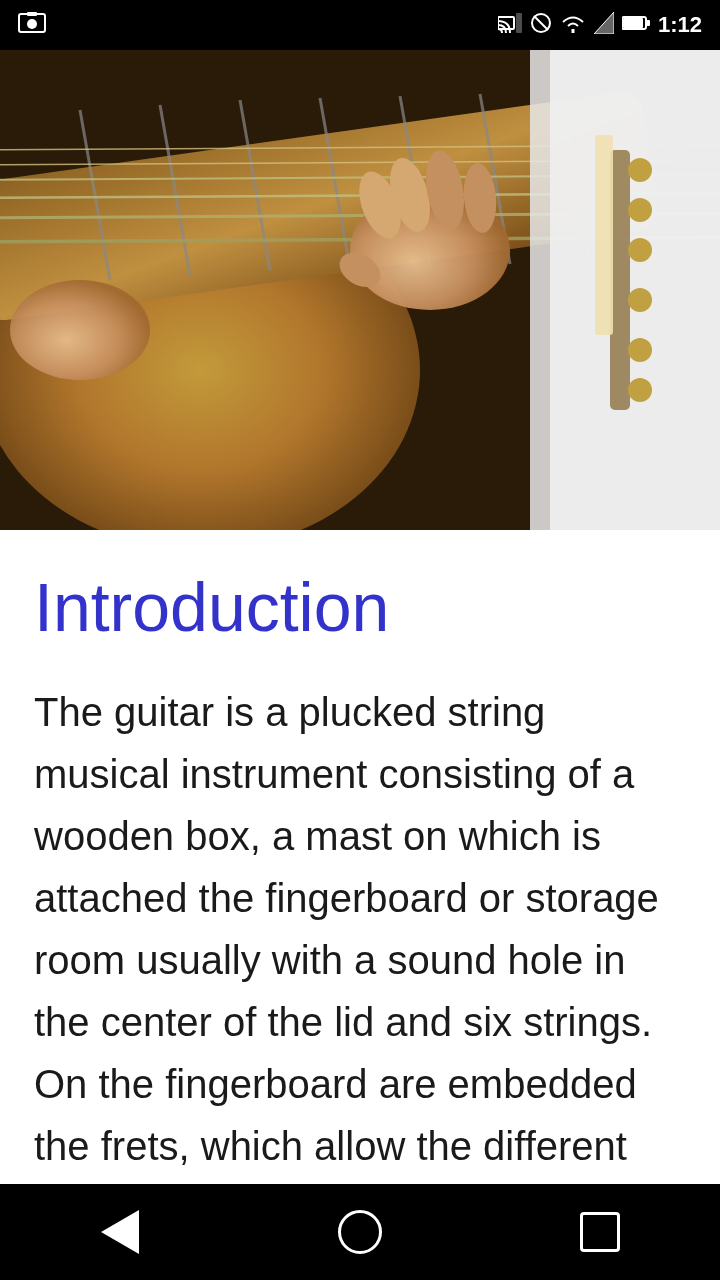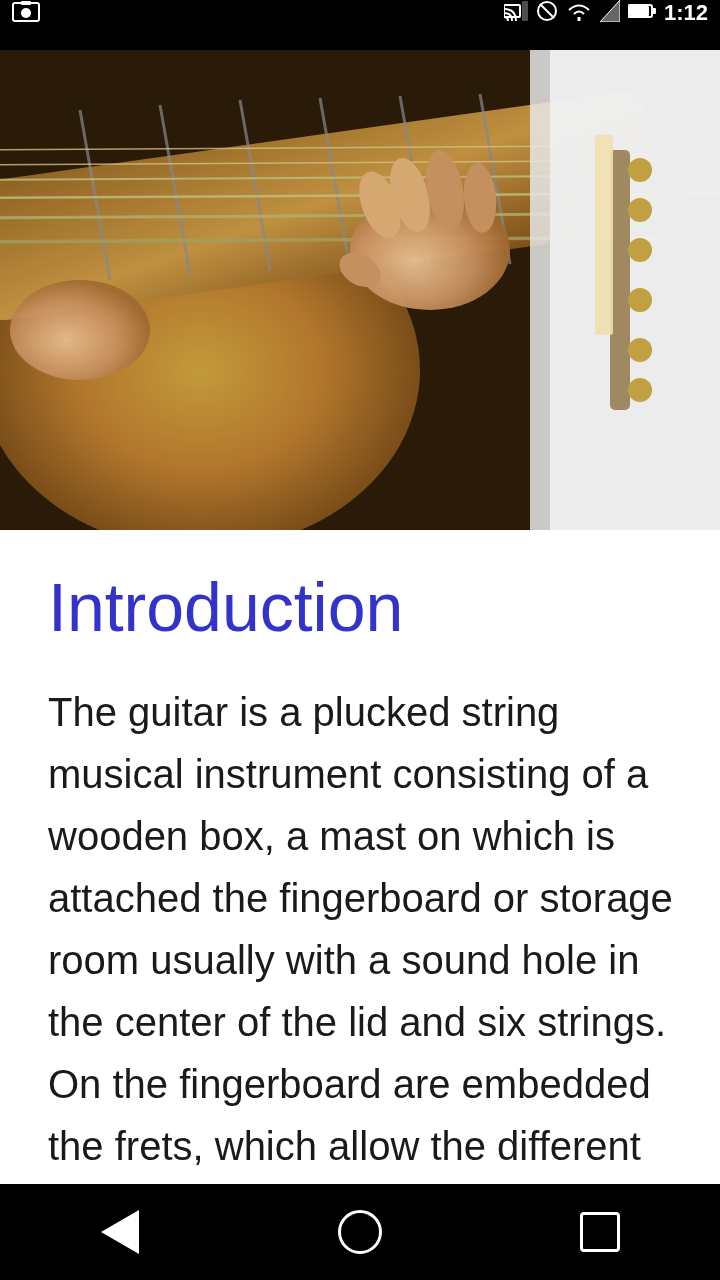--- a/index.html
+++ b/index.html
@@ -16,23 +16,23 @@
       font-family: sans-serif;
       overflow-x: hidden;
     }
 
     
     .status-bar {
       width: 720px;
       height: 50px;
       background: #000000;
       display: flex;
-      align-items: flex-start;
+      align-items: center;
       justify-content: space-between;
-      padding: 0 12px;
+      padding: 0 18px;
       position: relative;
     }
 
     .status-bar-left {
       display: flex;
       align-items: center;
       gap: 8px;
     }
 
     .status-bar-right {
@@ -74,21 +74,21 @@
     }
 
     
     .guitar-svg {
       width: 100%;
       height: 100%;
     }
 
     
     .content-area {
-      padding: 40px 36px 40px 48px;
+      padding: 40px 36px 40px 34px;
       background: #ffffff;
     }
 
     .intro-title {
       font-size: 68px;
       font-weight: 400;
       color: #3333cc;
       margin-bottom: 36px;
       line-height: 1.1;
       font-family: sans-serif;

